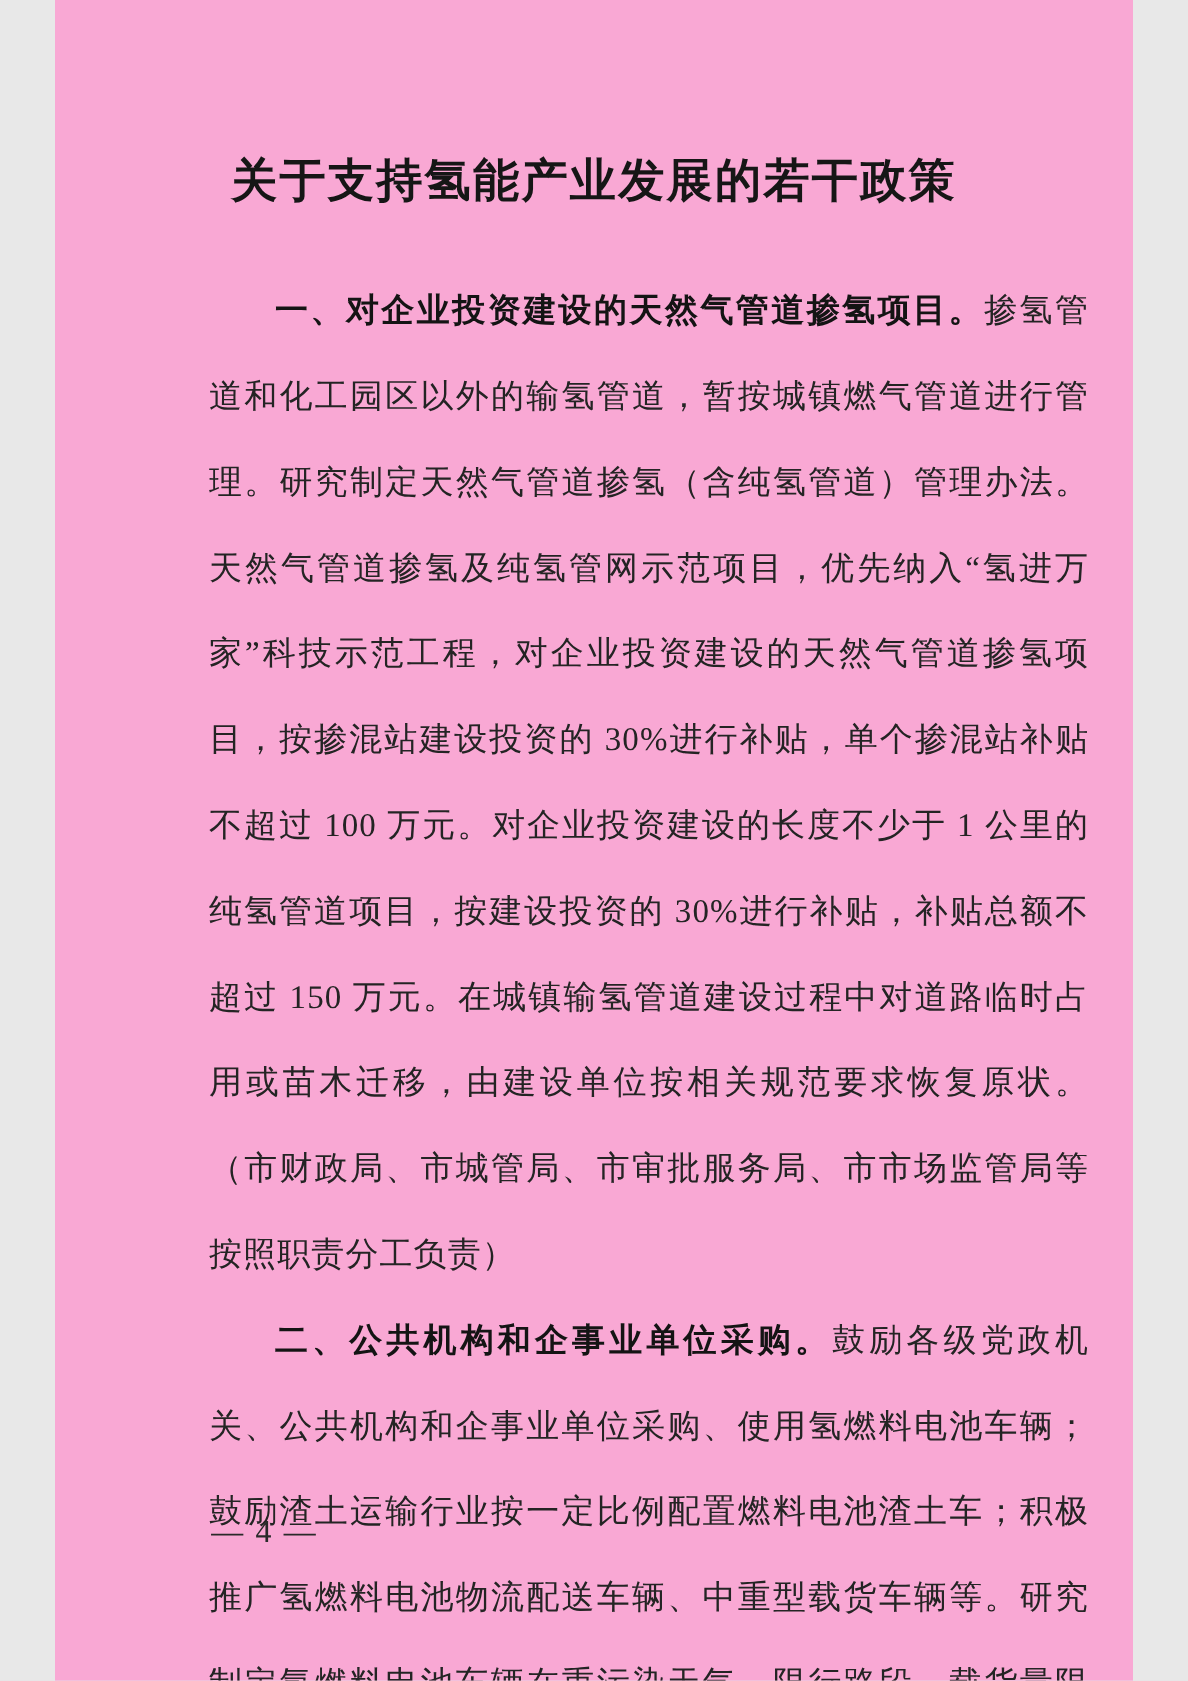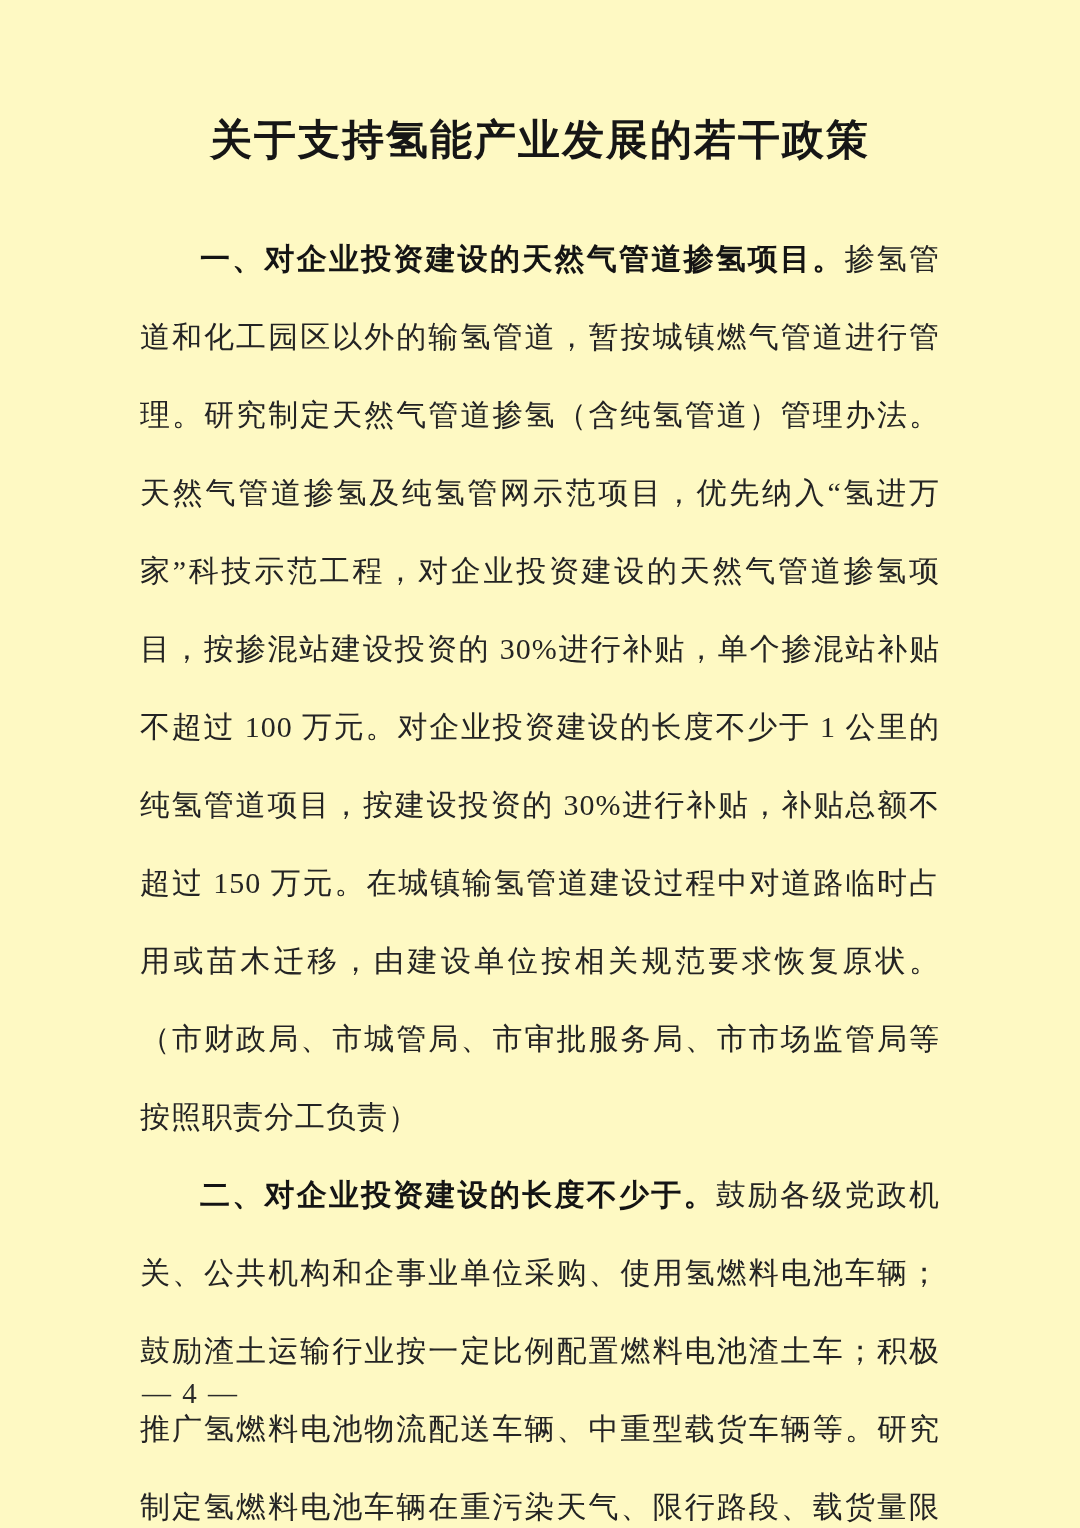--- a/index.html
+++ b/index.html
@@ -2,26 +2,26 @@
 <html lang="zh"><head>
 <meta charset="utf-8">
 <style>
   html, body {
     margin: 0;
     padding: 0;
     background: #e8e8e8;
   }
   .page {
     position: relative;
-    width: 1080px;
+    width: 980px;
     height: 1528px;
     margin: 0 auto;
-    background: #fef9c3;
+    background: #f9a8d4;
     box-sizing: border-box;
-    padding: 74px 140px 0 140px;
+    padding: 98px 140px 0 140px;
     overflow: hidden;
     font-family: "Liberation Serif", "DejaVu Serif", serif;
     color: #1f1f1f;
   }
   .doc-title {
     margin: 38px 0 52px 0;
     text-align: center;
     font-size: 42px;
     font-weight: 700;
     letter-spacing: 2px;
@@ -60,19 +60,19 @@
 <body>
 
 <div class="page">
 
   <h1 class="doc-title">关于支持氢能产业发展的若干政策</h1>
 
   <div class="doc-body">
 
     <p class="para"><span class="para-lead">一、对企业投资建设的天然气管道掺氢项目。</span><span>掺氢管道和化工园区以外的输氢管道，暂按城镇燃气管道进行管理。研究制定天然气管道掺氢（含纯氢管道）管理办法。天然气管道掺氢及纯氢管网示范项目，优先纳入“氢进万家”科技示范工程，对企业投资建设的天然气管道掺氢项目，按掺混站建设投资的 30%进行补贴，单个掺混站补贴不超过 100 万元。对企业投资建设的长度不少于 1 公里的纯氢管道项目，按建设投资的 30%进行补贴，补贴总额不超过 150 万元。在城镇输氢管道建设过程中对道路临时占用或苗木迁移，由建设单位按相关规范要求恢复原状。（市财政局、市城管局、市审批服务局、市市场监管局等按照职责分工负责）</span></p>
 
-    <p class="para"><span class="para-lead">二、对企业投资建设的长度不少于。</span><span>鼓励各级党政机关、公共机构和企事业单位采购、使用氢燃料电池车辆；鼓励渣土运输行业按一定比例配置燃料电池渣土车；积极推广氢燃料电池物流配送车辆、中重型载货车辆等。研究制定氢燃料电池车辆在重污染天气、限行路段、载货量限制等通行政策。（市公安局、市财政局、市城管局、市交通局、市商务局、市国资委、市机关事务服务中心等按照职责分工负责）</span></p>
+    <p class="para"><span class="para-lead">二、公共机构和企事业单位采购。</span><span>鼓励各级党政机关、公共机构和企事业单位采购、使用氢燃料电池车辆；鼓励渣土运输行业按一定比例配置燃料电池渣土车；积极推广氢燃料电池物流配送车辆、中重型载货车辆等。研究制定氢燃料电池车辆在重污染天气、限行路段、载货量限制等通行政策。（市公安局、市财政局、市城管局、市交通局、市商务局、市国资委、市机关事务服务中心等按照职责分工负责）</span></p>
 
   </div>
 
   <div class="page-footer">— 4 —</div>
 
 </div>
 
 </body></html>

